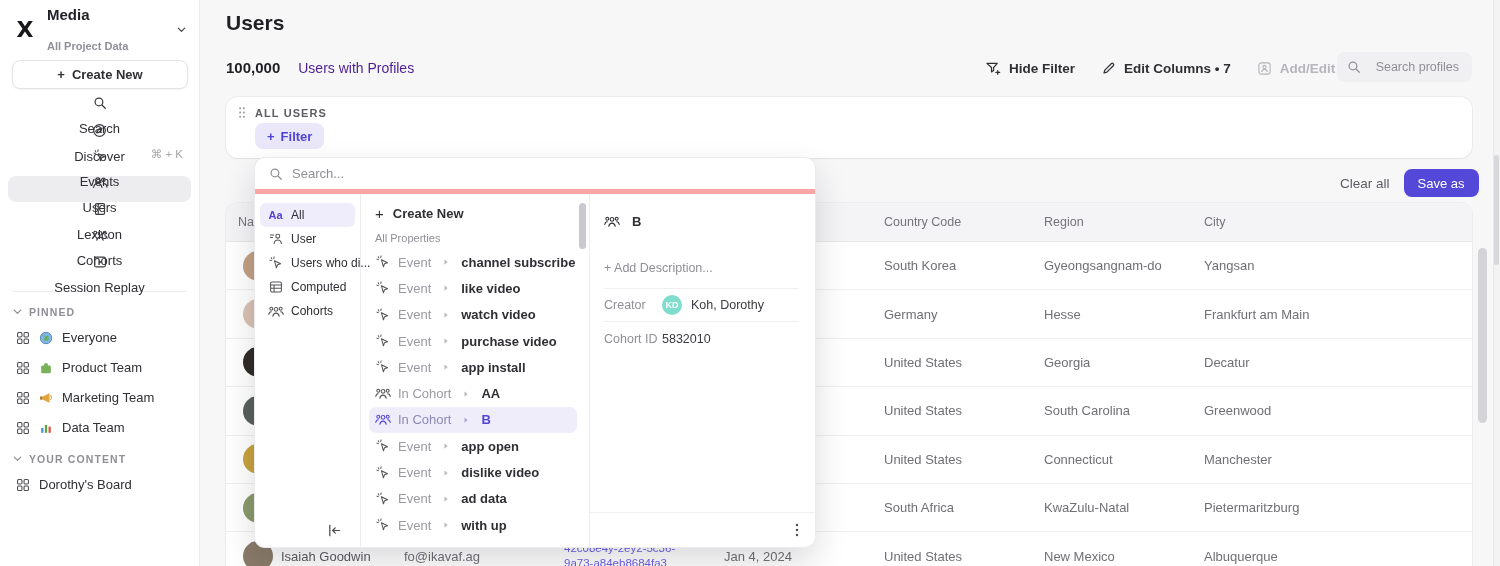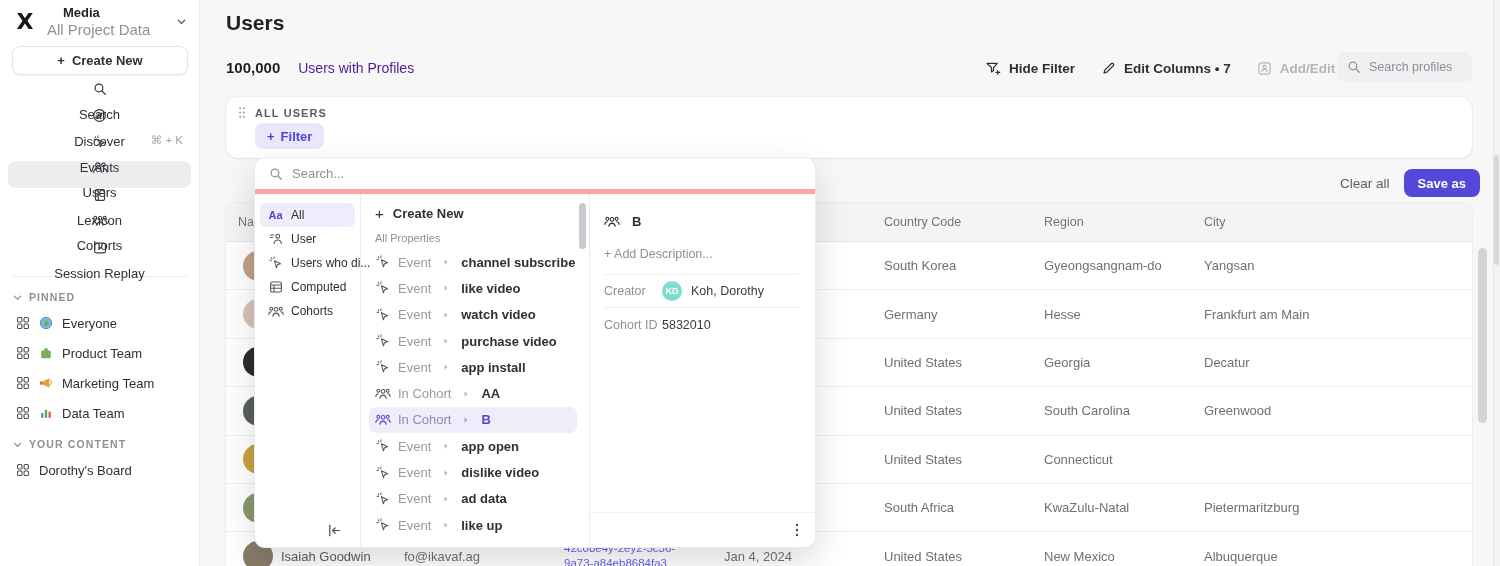--- a/index.html
+++ b/index.html
@@ -5,22 +5,22 @@
   * { margin:0; padding:0; box-sizing:border-box; }
   html,body { width:1500px; height:566px; overflow:hidden; }
   body { position:relative; background:#f7f7f8; font-family:"Liberation Sans",sans-serif; color:#2f2f34; }
   .icn { display:inline-flex; align-items:center; justify-content:center; flex:none; }
   .icn svg { display:block; }
 
   
   aside { position:absolute; left:0; top:0; width:200px; height:566px; background:#fff; border-right:1px solid #ededef; z-index:5; }
   .proj { display:flex; align-items:center; gap:9px; padding:6px 12px 4px; }
   .proj-logo { font-weight:800; font-size:22px; color:#17171b; width:26px; text-align:center; font-family:"DejaVu Sans",sans-serif; }
-  .proj-name { font-size:13px; font-weight:700; color:#1f1f24; line-height:1.15;margin-left:16px; }
-  .proj-sub { font-size:15px; color:#8f8f96; margin-top:0; }
+  .proj-name { font-size:15px; font-weight:700; color:#1f1f24; line-height:1.15; }
+  .proj-sub { font-size:11px; color:#8f8f96; margin-top:17px;font-weight:bold; }
   .proj .chev { margin-left:auto; color:#4a4a50; }
   .create-new { margin:4px 12px 7px; height:29px; width:176px; background:#fff; border:1px solid #e4e4e7; border-radius:8px; display:flex; align-items:center; justify-content:center; gap:7px; font-weight:700; font-size:13px; color:#2f2f34; box-shadow:0 1px 2px rgba(0,0,0,.05); font-family:inherit; }
   .menu-item { height:26.5px; margin:0 8px; display:flex; align-items:center; gap:11px; padding:0 8px; border-radius:8px; font-size:13px; font-weight:500; color:#2f2f34;flex-direction:column; }
   .menu-item.selected { background:#ededf0; }
   .menu-item .icn { color:#3a3a40; width:17px; }
   .shortcut { margin-left:auto; color:#a5a5ab; font-size:11.5px; font-weight:400; }
   .sb-divider { height:1px; background:#ececee; margin:9px 12px; }
   .sec-head { display:flex; align-items:center; gap:6px; padding:0 12px; height:22px; font-size:10.5px; font-weight:700; letter-spacing:1.1px; color:#8f8f96; margin-top:5px; }
   .sec-head .icn { color:#8f8f96; }
   .pinned-item { height:30px; margin:0 8px; display:flex; align-items:center; gap:9px; padding:0 8px; border-radius:8px; font-size:13px; font-weight:500; color:#2f2f34; }
@@ -29,31 +29,31 @@
   
   .page-title { position:absolute; left:226px; top:11px; font-size:21px; font-weight:700; color:#1f1f24; }
   .count-row { position:absolute; left:226px; top:59px; display:flex; gap:18px; align-items:baseline; }
   .count { font-weight:700; font-size:15px; color:#1f1f24; }
   .count-label { font-size:14px; color:#4c1d95; }
   .actions { position:absolute; top:54px; left:985px; display:flex; gap:26px; align-items:center; height:28px; }
   .action { display:flex; gap:8px; align-items:center; font-weight:700; font-size:13.5px; color:#2f2f34; background:none; border:none; font-family:inherit; }
   .action .icn { color:#2f2f34; }
   .action.disabled, .action.disabled .icn { color:#b5b5bb; }
   .search-box { position:absolute; top:52px; left:1337px; width:135px; height:30px; background:#f0f0f2; border-radius:8px; display:flex; align-items:center; gap:8px; padding:0 10px; color:#8f8f96; }
-  .search-box input { border:none; background:transparent; outline:none; font-size:12.5px; color:#8b5cf6; width:90px; font-family:inherit; }
+  .search-box input { border:none; background:transparent; outline:none; font-size:12.5px; color:#8b5cf6; width:90px; font-family:inherit;text-align:right; }
   .search-box input::placeholder { color:#8f8f96; }
 
   
   .filter-card { position:absolute; left:226px; top:97px; width:1246px; height:61px; background:#fff; border-radius:12px; box-shadow:0 1px 2px rgba(20,20,30,.05), 0 0 0 1px #ededef; }
   .card-head { display:flex; align-items:center; gap:9px; padding:9px 0 0 12px; font-size:11px; font-weight:700; letter-spacing:1.1px; color:#5c5c62;text-align:center; }
   .card-head .icn { color:#9a9aa1; }
   .filter-chip { position:absolute; left:29px; top:26px; height:26px; display:flex; align-items:center; gap:6px; padding:0 12px; background:#eae7fb; color:#4f43d6; border-radius:8px; font-weight:700; font-size:13px; border:none; font-family:inherit; }
   .save-row { position:absolute; top:169px; left:1340px; display:flex; align-items:center; gap:14px; }
   .clear-all { font-size:13.5px; color:#5c5c62; font-weight:500; background:none; border:none; font-family:inherit; }
-  .save-as { height:28px; padding:0 14px; background:#5348d8; color:#fff; border:none; border-radius:8px; font-size:13px; font-weight:700; font-family:inherit; }
+  .save-as { height:28px; padding:0 14px; background:#5348d8; color:#fff; border:none; border-radius:8px; font-size:13px; font-weight:400; font-family:inherit; }
 
   
   .table-card { position:absolute; left:226px; top:203px; width:1246px; height:363px; background:#fff; border-radius:12px 12px 0 0; box-shadow:0 0 0 1px #ededef; overflow:hidden; z-index:1; }
   .tgrid { display:grid; grid-template-columns:178px 160px 160px 160px 160px 160px 1fr; align-items:center; }
   .thead { height:39px; background:#f4f4f6; color:#74747a; font-size:12.5px; border-bottom:1px solid #e8e8ea; }
   .thead .th:first-child { padding-left:12px; }
   .trow { height:48.4px; border-bottom:1px solid #efeff1; color:#6f6f75; font-size:13px; background:#fff; }
   .cell-name { display:flex; align-items:center; gap:8px; padding-left:17px; color:#5a5a60; font-weight:500; }
   .avatar { width:30px; height:30px; border-radius:50%; flex:none; }
   .cell-id { color:#6a5fe8; font-size:11.5px; line-height:1.3; width:140px; overflow-wrap:break-word; }
@@ -85,21 +85,21 @@
   .dd-item .val { color:#2f2f34; font-weight:600; }
   .dd-item.hl { background:#f0edfb; }
   .dd-item.hl .icn { color:#5246d6; }
   .dd-item.hl .prefix { color:#8d89b8; }
   .dd-item.hl .val { color:#5246d6; }
   .dd-item.hl .caret { color:#a9a5d6; }
   .dd-scroll { position:absolute; right:3px; top:9px; width:7px; height:46px; background:#c9c9cf; border-radius:4px; }
   .dd-preview { flex:1; position:relative; padding:12px 16px 0 14px; }
   .pv-title { display:flex; align-items:center; gap:12px; font-size:13px; font-weight:700; color:#2f2f34; height:24px; margin-top:3px; }
   .pv-title .icn { color:#2f2f34; }
-  .pv-desc { margin-top:9px; padding:5px 0 13px; font-size:12.5px; color:#8f8f96; border-bottom:1px solid #efeff1; }
+  .pv-desc { margin-top:23px; padding:5px 0 13px; font-size:12.5px; color:#8f8f96; border-bottom:1px solid #efeff1; }
   .pv-row { display:flex; align-items:center; height:33px; border-bottom:1px solid #efeff1; font-size:12.5px; }
   .pv-row.last { border-bottom:none; }
   .pv-label { width:58px; color:#8f8f96; flex:none; }
   .pv-avatar { width:20px; height:20px; border-radius:50%; background:#7fddcd; color:#fff; font-size:9px; font-weight:700; display:flex; align-items:center; justify-content:center; margin-right:9px; flex:none; }
   .pv-value { color:#3a3a40; }
   .pv-footer { position:absolute; left:0; right:0; bottom:0; height:35px; border-top:1px solid #efeff1; display:flex; align-items:center; justify-content:flex-end; padding:0 16px; }
   .pv-more { color:#4a4a50; background:none; border:none; display:flex; }
 </style>
 </head>
 <body>
@@ -455,20 +455,21 @@
       <div class="tgrid trow">
         <div class="cell-name">
           <span class="avatar" style="background: rgb(200, 162, 62);"></span>
           <span></span>
         </div>
         <div></div>
         <div class="cell-id"></div>
         <div></div>
         <div>United States</div>
         <div>Connecticut</div>
+        <div>Manchester</div>
       </div>
       <div class="tgrid trow">
         <div class="cell-name">
           <span class="avatar" style="background: rgb(138, 154, 106);"></span>
           <span></span>
         </div>
         <div></div>
         <div class="cell-id"></div>
         <div></div>
         <div>South Africa</div>
@@ -743,21 +744,21 @@
                 <path d="M6.2 5.4l7 3.4-3.5 1.2-1.2 3.5-2.3-8.1z" fill="none" stroke="currentColor" stroke-width="1.2" stroke-linejoin="round"></path>
                 <path d="M2.6 1.8l.7 1.8M1 4.8l1.8.5M5.8 1l-.3 1.9" stroke="currentColor" stroke-width="1.1" fill="none" stroke-linecap="round"></path>
               </svg>
             </span>
             <span class="prefix">Event</span>
             <span class="icn caret">
               <svg width="6" height="8" viewBox="0 0 8 10">
                 <path d="M2 1.5l4.2 3.5L2 8.5z" fill="currentColor"></path>
               </svg>
             </span>
-            <span class="val">like up</span>
+            <span class="val">with up</span>
           </div>
         </div>
       <div class="dd-scroll"></div>
     </div>
     <div class="dd-preview">
       <div class="pv-title">
         <span class="icn">
             <svg width="16" height="13" viewBox="0 0 18 14">
               <g fill="none" stroke="currentColor" stroke-width="1.2" stroke-linecap="round">
                 <circle cx="9" cy="4.6" r="2.1"></circle>

